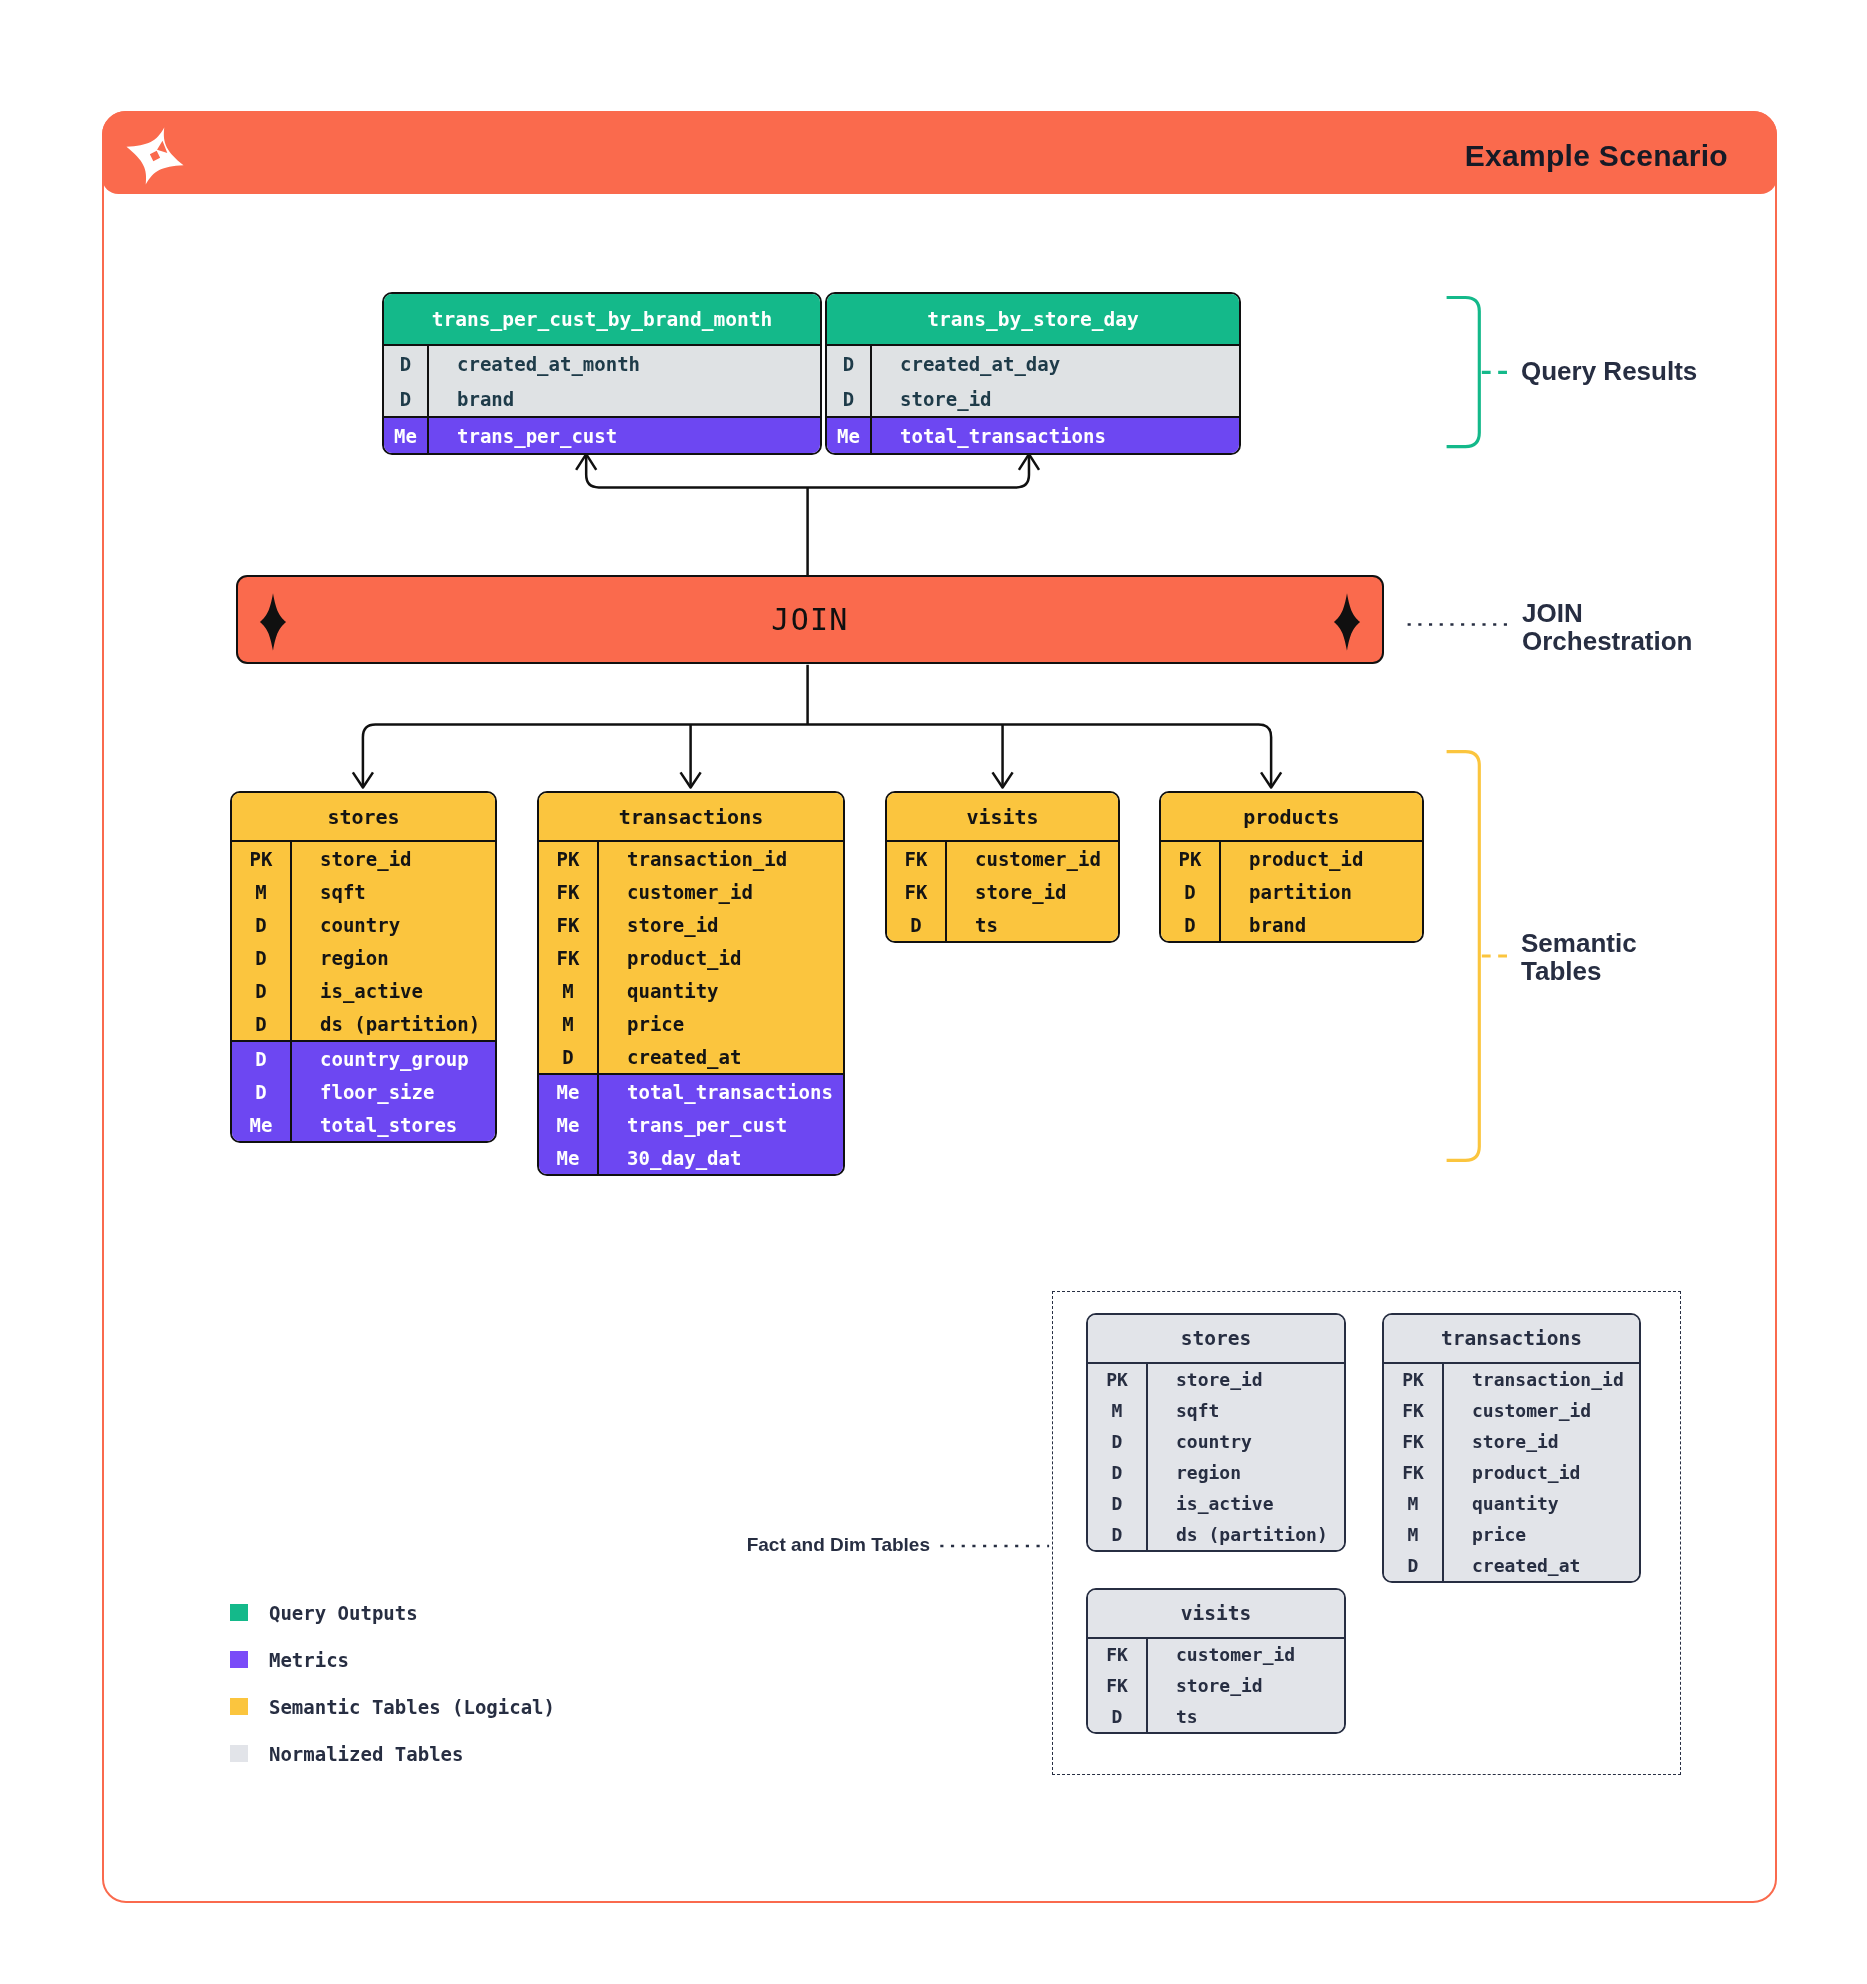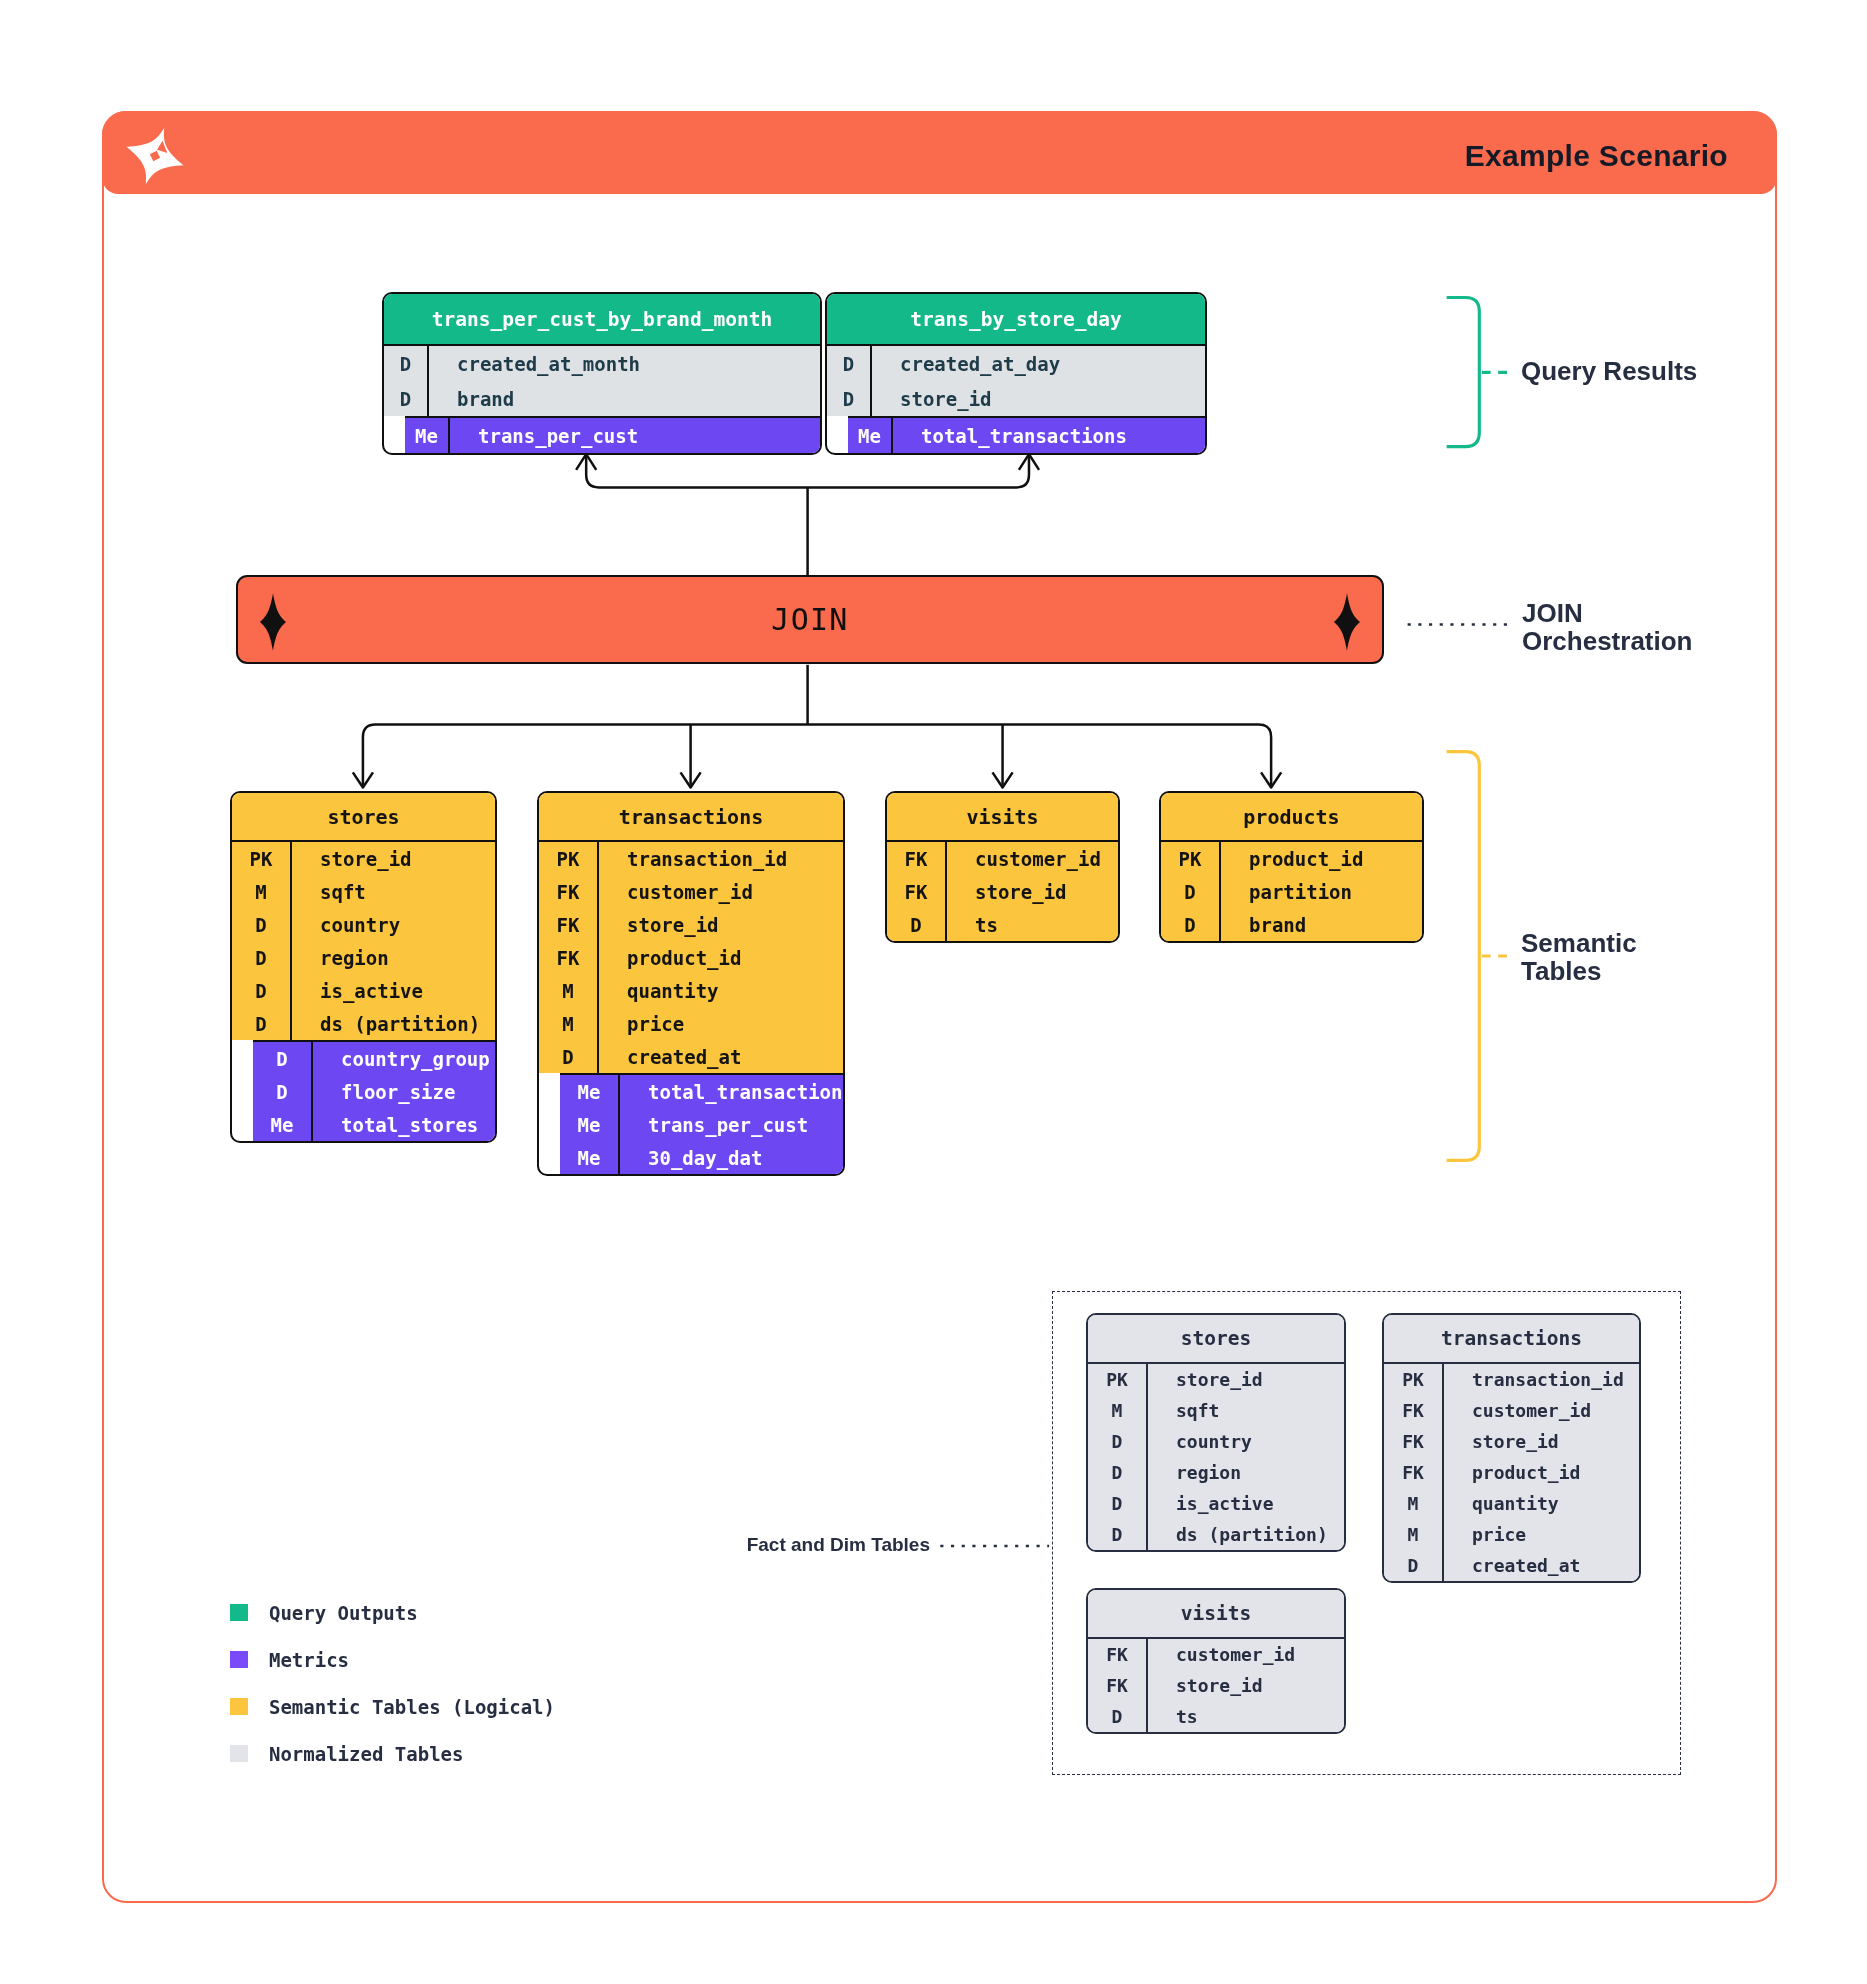--- a/index.html
+++ b/index.html
@@ -29,21 +29,21 @@
 
   
   .etable{position:absolute;box-sizing:border-box;border:2.5px solid var(--ink);border-radius:10px;
         overflow:hidden;display:flex;flex-direction:column;background:#fff;}
   .etable .thead{display:flex;align-items:center;justify-content:center;font-weight:700;
         border-bottom:2.5px solid var(--ink);flex:0 0 auto;}
   .etable .sect{display:grid;grid-template-columns:var(--kw) 1fr;grid-auto-rows:var(--rh);}
   .etable .k{display:flex;align-items:center;justify-content:center;font-weight:700;
         border-right:2.5px solid var(--ink);}
   .etable .v{display:flex;align-items:center;padding-left:28px;font-weight:700;white-space:nowrap;}
-  .etable .mets{background:var(--purple);color:#ffffff;border-top:2.5px solid var(--ink);margin-left:21px;}
+  .etable .mets{background:var(--purple);color:#ffffff;border-top:2.5px solid var(--ink);}
 
   .etable.green{--kw:45px;--rh:35px;}
   .etable.green .thead{height:50px;background:var(--green);color:#fff;font-size:19.5px;}
   .etable.green .dims{background:var(--dimgray);color:var(--teal-ink);font-size:19px;}
   .etable.green .mets{font-size:19px;}
 
   .etable.yellow{--kw:60px;--rh:33px;}
   .etable.yellow .thead{height:47px;background:var(--yellow);color:#141414;font-size:20px;}
   .etable.yellow .dims{background:var(--yellow);color:#141414;font-size:19px;}
   .etable.yellow .mets{font-size:19px;}
@@ -126,21 +126,21 @@
         <div class="k">D</div>
         <div class="v">created_at_month</div>
         <div class="k">D</div>
         <div class="v">brand</div>
       </div>
       <div class="sect mets">
         <div class="k">Me</div>
         <div class="v">trans_per_cust</div>
       </div>
     </div>
-  <div class="etable green" style="left:825px;top:292px;width:382px;">
+  <div class="etable green" style="left:825px;top:292px;width:416px;">
       <div class="thead">trans_by_store_day</div>
       <div class="sect dims">
         <div class="k">D</div>
         <div class="v">created_at_day</div>
         <div class="k">D</div>
         <div class="v">store_id</div>
       </div>
       <div class="sect mets">
         <div class="k">Me</div>
         <div class="v">total_transactions</div>

